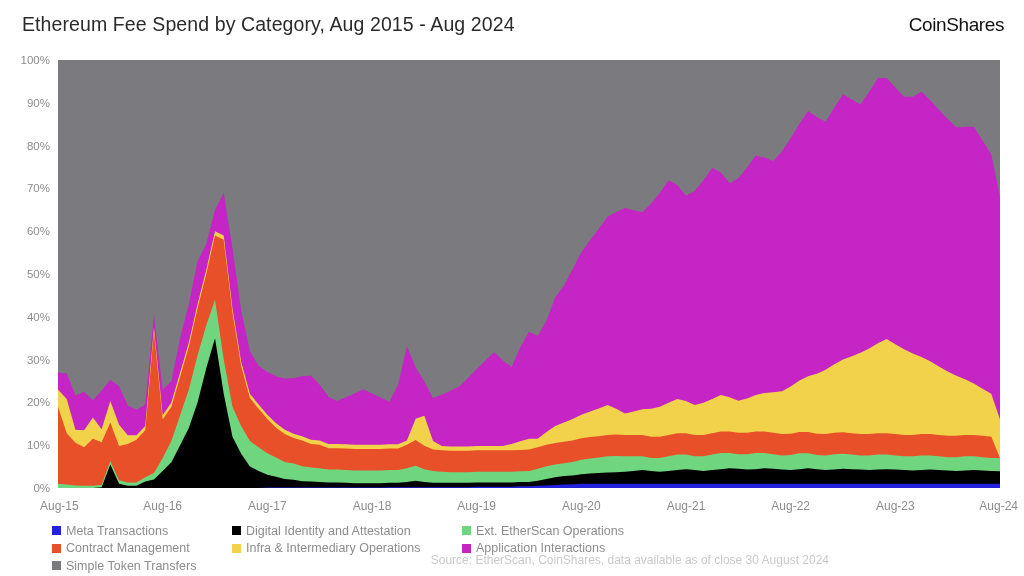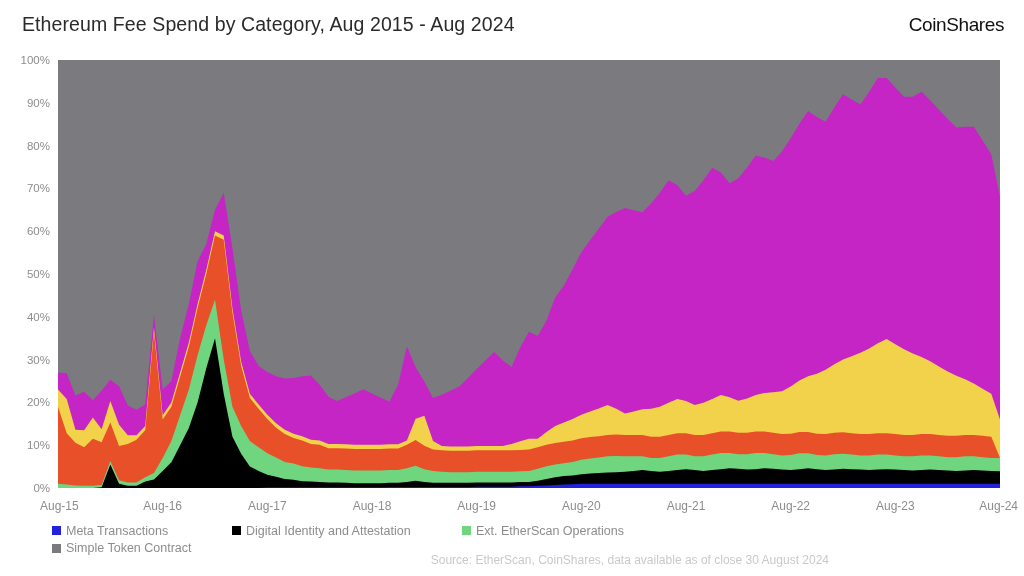--- a/index.html
+++ b/index.html
@@ -98,21 +98,35 @@
           <span class="swatch" style="background: rgb(0, 0, 0);"></span>
           <span class="legend-label">Digital Identity and Attestation</span>
         </div>
         <div class="legend-item col3">
           <span class="swatch" style="background: rgb(112, 213, 127);"></span>
           <span class="legend-label">Ext. EtherScan Operations</span>
         </div>
       </div>
       <div class="legend-row">
         <div class="legend-item col1">
+          <span class="swatch" style="background: rgb(232, 80, 42);"></span>
+          <span class="legend-label">Contract Management</span>
+        </div>
+        <div class="legend-item col2">
+          <span class="swatch" style="background: rgb(242, 209, 75);"></span>
+          <span class="legend-label">Infra &amp; Intermediary Operations</span>
+        </div>
+        <div class="legend-item col3">
+          <span class="swatch" style="background: rgb(196, 37, 196);"></span>
+          <span class="legend-label">Application Interactions</span>
+        </div>
+      </div>
+      <div class="legend-row">
+        <div class="legend-item col1">
           <span class="swatch" style="background: rgb(123, 123, 127);"></span>
-          <span class="legend-label">Simple Token Contract</span>
+          <span class="legend-label">Simple Token Transfers</span>
         </div>
       </div>
     </div>
 
   <div id="source-note">Source: EtherScan, CoinShares, data available as of close 30 August 2024</div>
 
 </div>
 
 </body></html>

